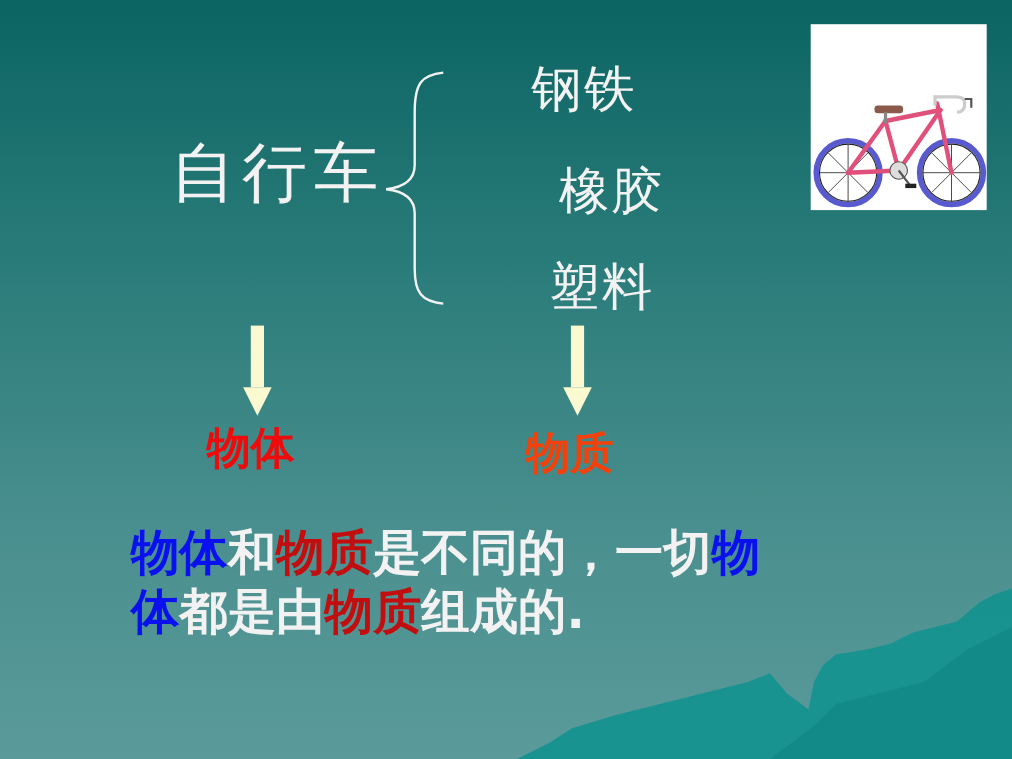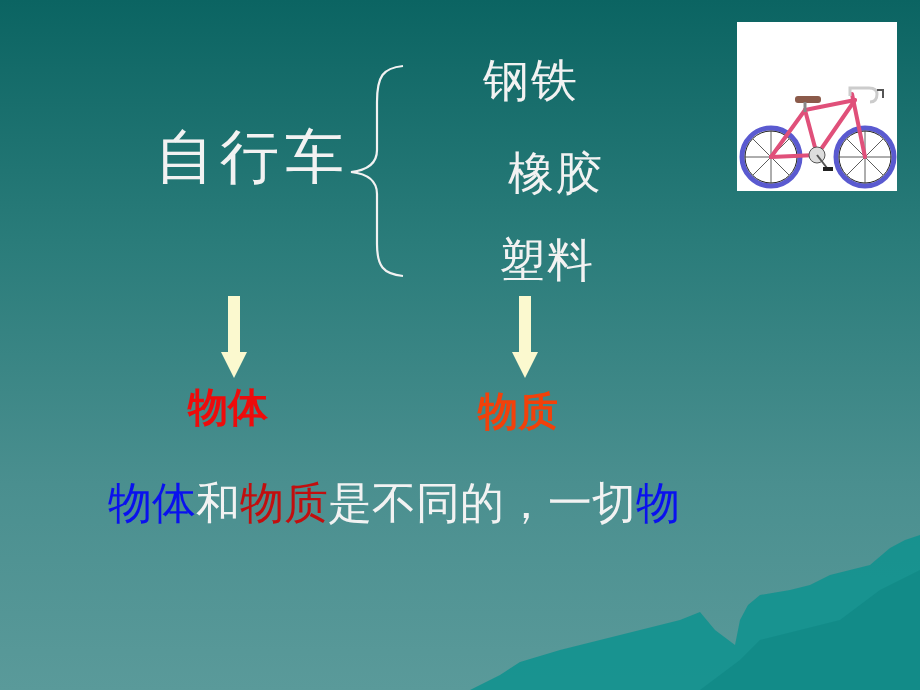--- a/index.html
+++ b/index.html
@@ -11,21 +11,21 @@
   .white { color:#f2f2f2; }
   .title { left:155px; top:118px; font-size:59px; letter-spacing:6px; font-weight:normal; }
   .mat { font-size:46px; letter-spacing:2px; }
   .mat1 { left:483px; top:50px; }
   .mat2 { left:472px; top:143px;margin-left:36px; }
   .mat3 { left:499px; top:230px; }
   .arrow { width:12px; background:#fbf9cf; }
   .arrowhead { width:0; height:0; border-left:13px solid transparent; border-right:13px solid transparent; border-top:26px solid #fbf9cf; }
   .red1 { color:#ee0b0b; font-weight:bold; font-size:40px; left:188px; top:380px; }
   .red2 { color:#f2410a; font-weight:bold; font-size:40px; left:478px; top:384px; }
-  .sentence { left:108px; top:476px; width:700px; font-size:44px; font-weight:normal; line-height:54px; color:#f2f2f2; }
+  .sentence { left:119px; top:476px; width:700px; font-size:44px; font-weight:bold; line-height:54px; color:#f2f2f2; }
   .blue { color:#0a11ee; }
   .dred { color:#c20e0e; }
   .bikebox { left:737px; top:22px; width:160px; height:169px; background:#fff; }
 </style>
 </head>
 <body>
 
 <svg class="abs" style="left:0;top:0" width="920" height="690" viewBox="0 0 920 690">
   <path d="M470 690 L500 675 L520 662 L560 650 L600 640 L640 630 L680 620 L700 612 L715 630 L735 645 L740 620 L748 605 L760 595 L790 590 L810 585 L830 575 L850 570 L870 565 L890 548 L905 540 L920 535 L920 690 Z" fill="#12928f" opacity="0.9"></path>
   <path d="M700 690 L740 660 L760 640 L800 630 L840 620 L880 590 L920 570 L920 690 Z" fill="#0f8885" opacity="0.7"></path>
@@ -49,20 +49,23 @@
   <div class="arrow" style="height:56px;margin-left:7px;"></div>
   <div class="arrowhead"></div>
 </div>
 
 <div class="abs red1">物体</div>
 <div class="abs red2">物质</div>
 
 <div class="abs sentence">
   <div>
     <span class="blue">物体</span><span>和</span><span class="dred">物质</span><span>是不同的，一切</span><span class="blue">物</span>
+  </div>
+  <div>
+    <span class="blue">体</span><span>都是由</span><span class="dred">物质</span><span>组成的.</span>
   </div>
 </div>
 
 <div class="abs bikebox">
   <svg width="160" height="169" viewBox="0 0 160 169">
 
     <circle cx="34" cy="135" r="29" fill="none" stroke="#5a5ad0" stroke-width="5"></circle>
     <circle cx="34" cy="135" r="26" fill="none" stroke="#222" stroke-width="1"></circle>
     <circle cx="128" cy="135" r="29" fill="none" stroke="#5a5ad0" stroke-width="5"></circle>
     <circle cx="128" cy="135" r="26" fill="none" stroke="#222" stroke-width="1"></circle>

